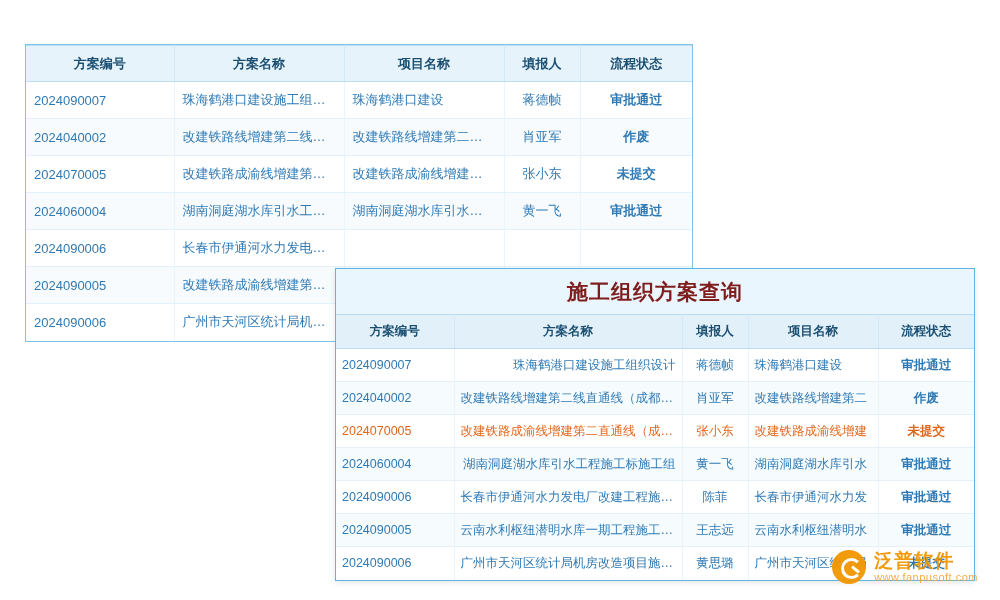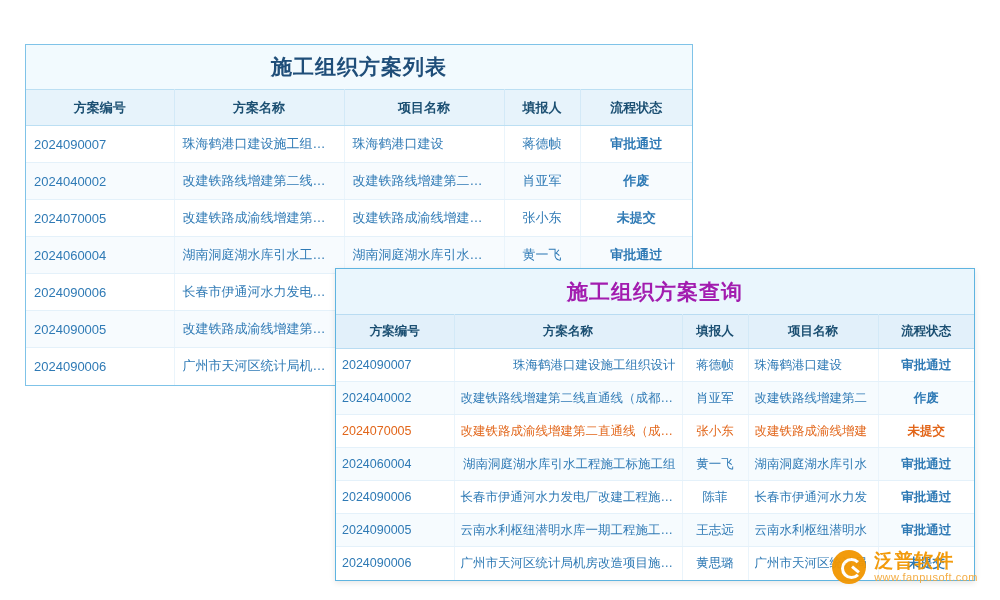--- a/index.html
+++ b/index.html
@@ -89,21 +89,21 @@
     background: #ffffff;
     box-sizing: border-box;
     box-shadow: 0 2px 6px rgba(0,0,0,0.10);
   }
   .panel-query .panel-title {
     height: 45px;
     line-height: 45px;
     text-align: center;
     font-size: 21px;
     font-weight: bold;
-    color: #a21caf;
+    color: #7f1d1d;
     background: #eaf6fd;
     letter-spacing: 1px;
   }
   .panel-query table {
     width: 100%;
     border-collapse: collapse;
     table-layout: fixed;
   }
   .panel-query thead th {
     background: #e2f0fa;
@@ -180,21 +180,20 @@
   .wm-url {
     font-size: 11px;
     color: #f3a93c;
     letter-spacing: 0.5px;
   }
 </style>
 </head>
 <body>
 
 <div class="panel-list">
-  <div class="panel-title">施工组织方案列表</div>
   <table>
     <colgroup>
       <col style="width:148px">
         <col style="width:170px">
         <col style="width:160px">
         <col style="width:76px">
         <col style="width:112px">
     </colgroup>
     <thead>
       <tr>

